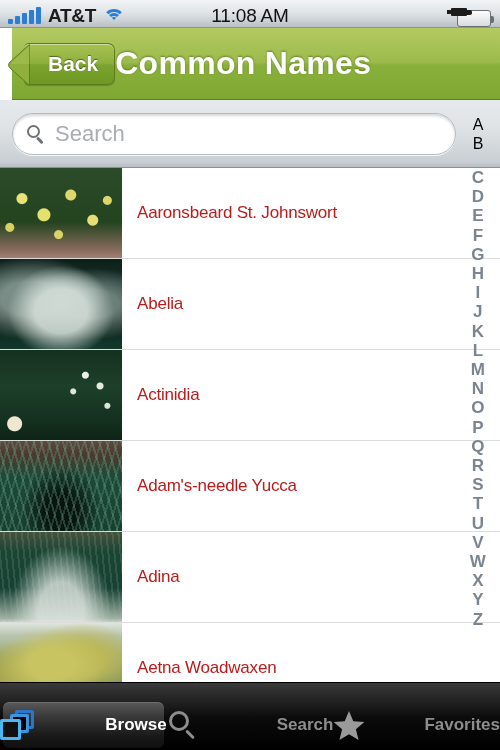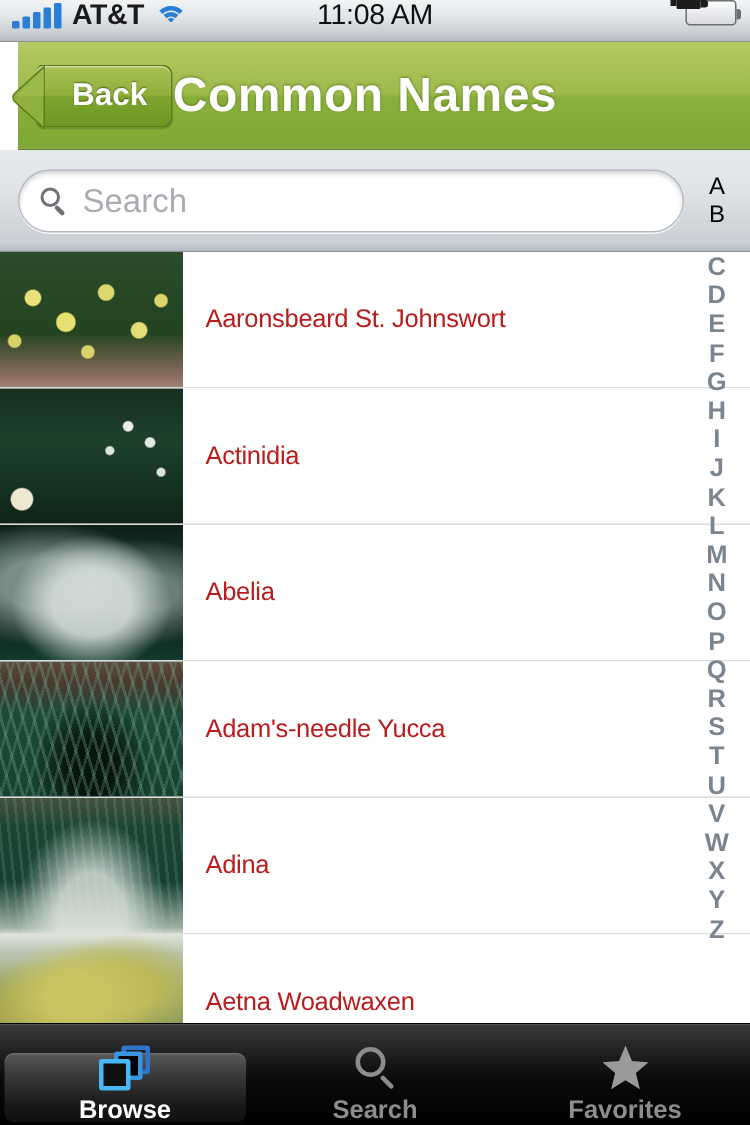--- a/index.html
+++ b/index.html
@@ -8,21 +8,21 @@
     font-family:"Liberation Sans", sans-serif;
     background:#000; overflow:hidden;
   }
   #app { position:relative; width:500px; height:750px; overflow:hidden; background:#fff; }
 
   
   .statusbar {
     position:absolute; top:0; left:0; width:500px; height:28px;
     background:linear-gradient(180deg,#f2f4f5 0%,#e2e6e9 42%,#cfd4d8 72%,#b9bfc4 100%);
     border-bottom:1px solid #8e959b;
-    display:flex; align-items:flex-start;
+    display:flex; align-items:flex-end;
   }
   .sb-left { display:flex; align-items:center; gap:7px; padding-left:8px; width:185px; }
   .bars { display:flex; align-items:flex-end; gap:2px; height:16px; }
   .bars i { display:block; width:5px; background:#2a7fd4; border-radius:1px; }
   .bars i:nth-child(1){height:5px;} .bars i:nth-child(2){height:8px;}
   .bars i:nth-child(3){height:11px;} .bars i:nth-child(4){height:14px;}
   .bars i:nth-child(5){height:17px;}
   .carrier { font-size:19px; font-weight:bold; color:#1b1b1b; letter-spacing:-0.3px; }
   .wifi { position:relative; width:22px; height:16px; }
   .wifi span { position:absolute; left:50%; transform:translateX(-50%);
@@ -177,22 +177,22 @@
     justify-content:center; gap:1px;
   }
 
   
   .tabbar {
     position:absolute; bottom:0; left:0; width:500px; height:68px;
     background:linear-gradient(180deg,#3a3a3a 0%,#262626 22%,#0b0b0b 52%,#000 100%);
     border-top:1px solid #000;
     display:flex; align-items:stretch;
   }
-  .tab { flex:1; display:flex; flex-direction:column; align-items:center;
-    justify-content:flex-end; gap:3px; position:relative;margin-top:17px; }
+  .tab { flex:1; display:flex; flex-direction:row; align-items:center;
+    justify-content:space-between; gap:3px; position:relative;margin-top:17px; }
   .tab .tab-hl { position:absolute; left:3px; right:3px; top:2px; bottom:2px;
     border-radius:6px;
     background:linear-gradient(180deg,#5a5a5a 0%,#3b3b3b 30%,#181818 75%,#101010 100%);
     box-shadow:inset 0 1px 0 rgba(255,255,255,.12);
     display:none; }
   .tab.active .tab-hl { display:block; }
   .tab .ico, .tab .lbl { position:relative; z-index:2; }
   .tab .lbl { font-size:17px; font-weight:bold; color:#8d8d8d; }
   .tab.active .lbl { color:#fff; }
   .ico { height:34px; display:flex; align-items:center; justify-content:center; }
@@ -275,29 +275,29 @@
 
   <div class="list">
       <div class="row">
         <div class="thumb">
           <div class="layer t0"></div>
         </div>
         <div class="row-label">Aaronsbeard St. Johnswort</div>
       </div>
       <div class="row">
         <div class="thumb">
+          <div class="layer t1"></div>
+        </div>
+        <div class="row-label">Abelia</div>
+      </div>
+      <div class="row">
+        <div class="thumb">
           <div class="layer t2"></div>
         </div>
         <div class="row-label">Actinidia</div>
-      </div>
-      <div class="row">
-        <div class="thumb">
-          <div class="layer t1"></div>
-        </div>
-        <div class="row-label">Abelia</div>
       </div>
       <div class="row">
         <div class="thumb">
           <div class="layer t3"></div>
         </div>
         <div class="row-label">Adam's-needle Yucca</div>
       </div>
       <div class="row">
         <div class="thumb">
           <div class="layer t4"></div>

